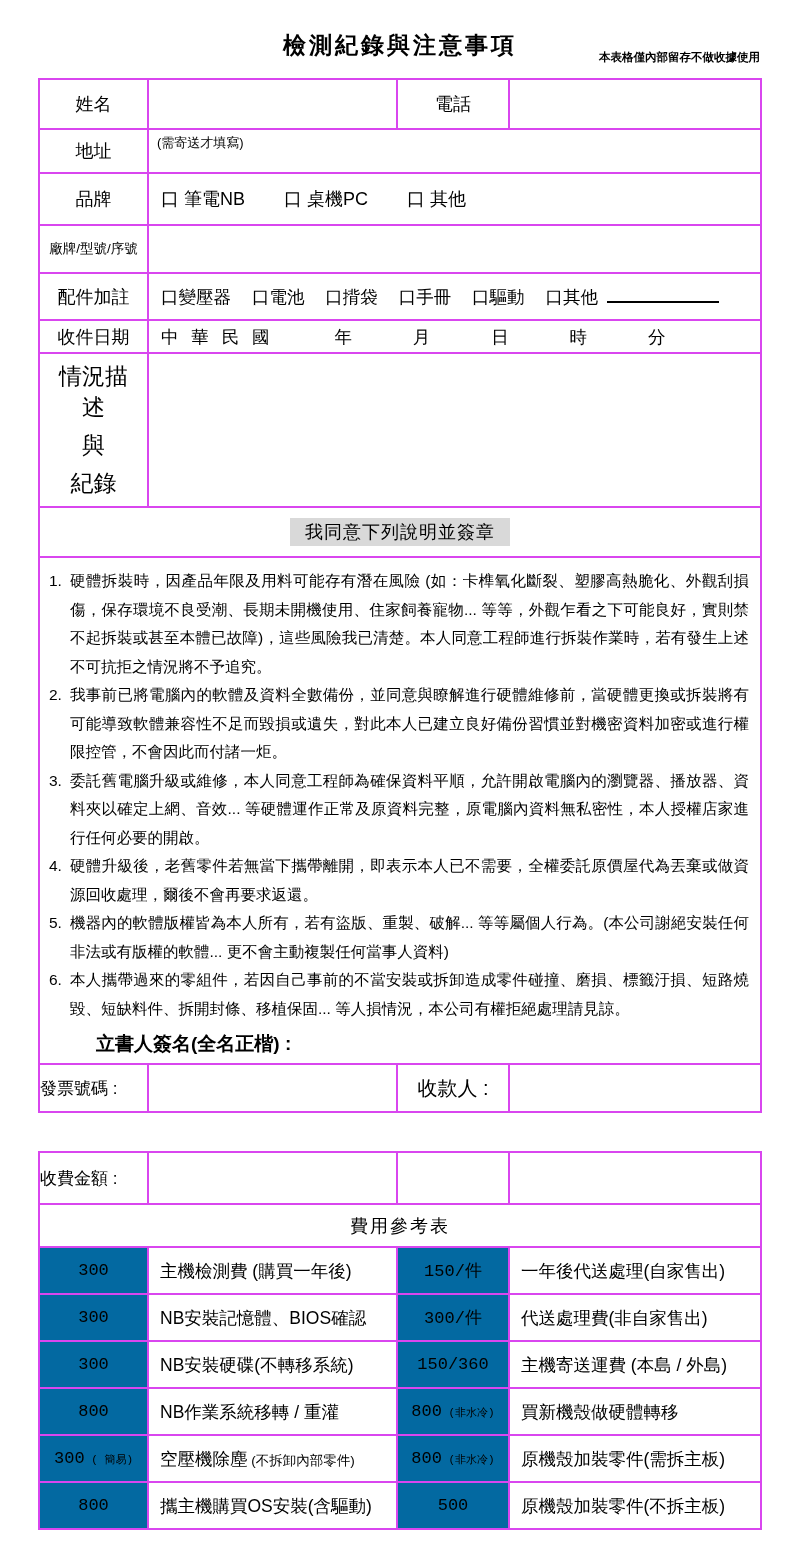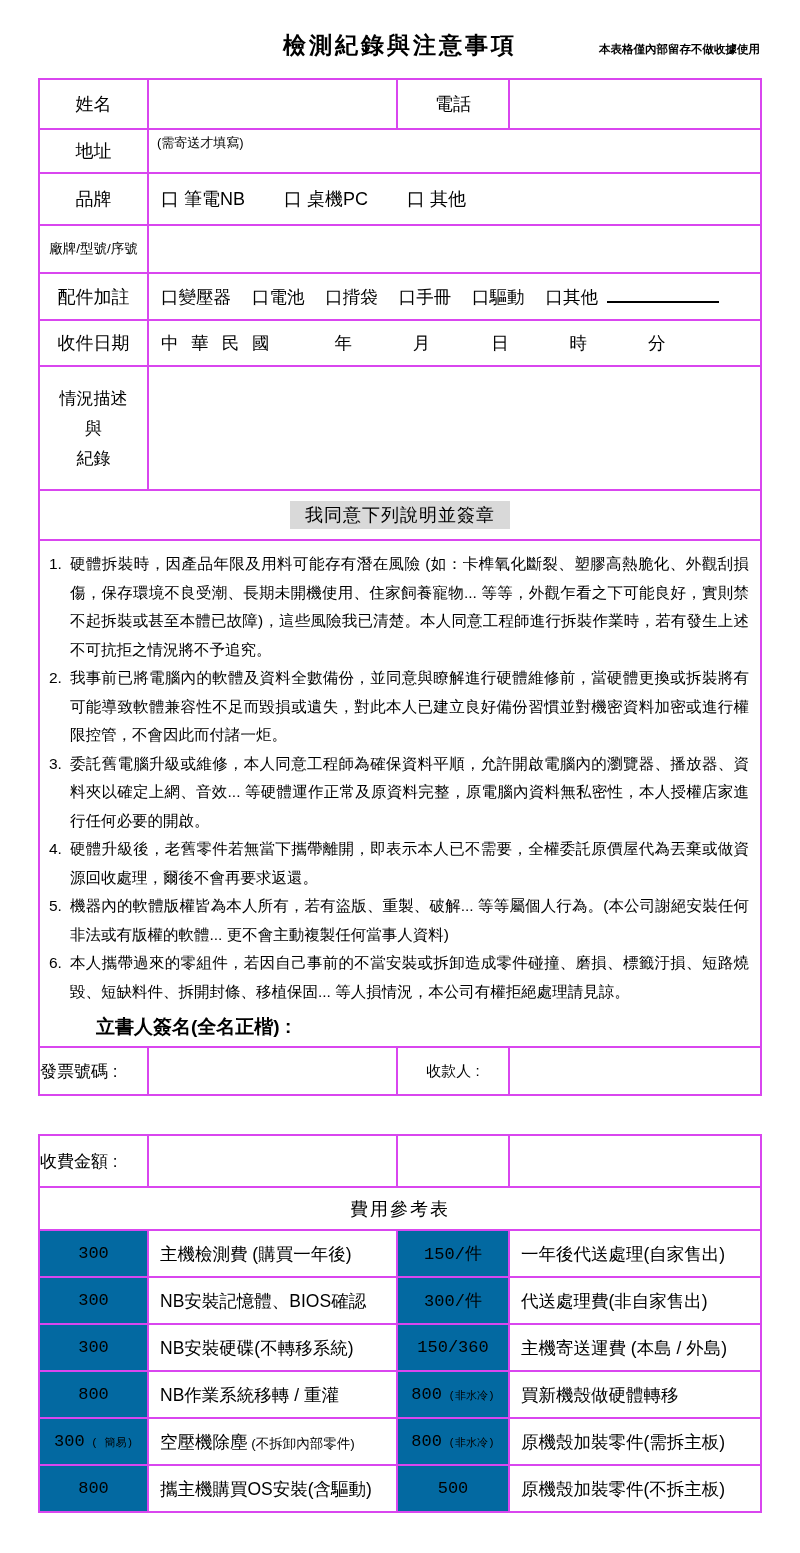--- a/index.html
+++ b/index.html
@@ -1,21 +1,21 @@
 <!DOCTYPE html>
 <html><head>
 <meta charset="utf-8">
 <style>
   html,body{margin:0;padding:0;background:#fff;color:#000;
     font-family:"Liberation Sans","DejaVu Sans",sans-serif;}
   .page{width:800px;height:1553px;position:relative;box-sizing:border-box;padding-top:30px;overflow:hidden;}
 
   
   h1{margin:0;text-align:center;font-size:23px;font-weight:700;letter-spacing:3px;}
-  .note{position:absolute;top:42px;right:40px;font-size:11.5px;font-weight:700;
+  .note{position:absolute;top:50px;right:40px;font-size:11.5px;font-weight:700;
     font-family:"Liberation Serif","DejaVu Serif",serif;}
 
   
   table{border-collapse:collapse;table-layout:fixed;width:722px;margin:0 auto;}
   td{border:2px solid #d946ef;vertical-align:middle;box-sizing:border-box;padding:0 8px;}
   col.c1{width:109px;}col.c2{width:249px;}col.c3{width:112px;}col.c4{width:252px;}
 
   .t1{margin-top:17px;}
   .lbl{text-align:center;font-size:18px;padding:0 2px;}
   .r-name{height:50px;}
@@ -24,26 +24,26 @@
   .hint{font-size:13px;}
   .r-brand{height:52px;}
   .opts{font-size:18px;padding-left:12px;}
   .opt{margin-right:34px;}
   .r-model{height:48px;}
   .lbl-sm{font-size:13.5px;}
   .r-acc{height:47px;}
   .opts2{font-size:17.5px;padding-left:12px;}
   .opt2{margin-right:16px;}
   .blank-line{display:inline-block;width:112px;border-bottom:2px solid #000;height:15px;margin-left:4px;}
-  .r-date{height:46px;}
+  .r-date{height:33px;}
   .datecell{font-size:17.5px;padding-left:12px;}
   .d0{letter-spacing:4px;}
   .dseg{margin-left:56px;}
   .r-desc{height:124px;}
-  .desc-lbl div{margin:7px 0;text-align:center;font-size:17px;}
+  .desc-lbl div{margin:7px 0;text-align:center;font-size:23px;}
   .r-agree{height:50px;text-align:center;}
   .hl{background:#d9d9d9;font-size:18px;padding:4px 15px;letter-spacing:1px;}
   .terms-cell{height:507px;vertical-align:top;padding:9px 11px 4px 9px;}
   .term{font-size:15.5px;line-height:28.5px;text-align:justify;position:relative;padding-left:21px;}
   .term .num{position:absolute;left:0;top:0;}
   .sig{font-size:19px;font-weight:700;margin:8px 0 2px 47px;}
   .r-inv{height:48px;}
   .lbl-left{font-size:17px;text-align:left;padding-left:0;}
 
   .t2{margin-top:38px;}
@@ -143,21 +143,21 @@
               <div class="term"><span class="num">4.</span>硬體升級後，老舊零件若無當下攜帶離開，即表示本人已不需要，全權委託原價屋代為丟棄或做資源回收處理，爾後不會再要求返還。</div>
               <div class="term"><span class="num">5.</span>機器內的軟體版權皆為本人所有，若有盜版、重製、破解... 等等屬個人行為。(本公司謝絕安裝任何非法或有版權的軟體... 更不會主動複製任何當事人資料)</div>
               <div class="term"><span class="num">6.</span>本人攜帶過來的零組件，若因自己事前的不當安裝或拆卸造成零件碰撞、磨損、標籤汙損、短路燒毀、短缺料件、拆開封條、移植保固... 等人損情況，本公司有權拒絕處理請見諒。</div>
             </div>
         <div class="sig">立書人簽名(全名正楷) :</div>
       </td>
     </tr>
     <tr class="r-inv">
       <td class="lbl-left">發票號碼 :</td>
       <td></td>
-      <td class="lbl" style="font-size:15px;">收款人 :</td>
+      <td class="lbl" style="font-size:20px;">收款人 :</td>
       <td></td>
     </tr>
   </tbody>
     </table>
 
   <table class="t2">
     <colgroup>
         <col class="c1">
         <col class="c2">
         <col class="c3">

